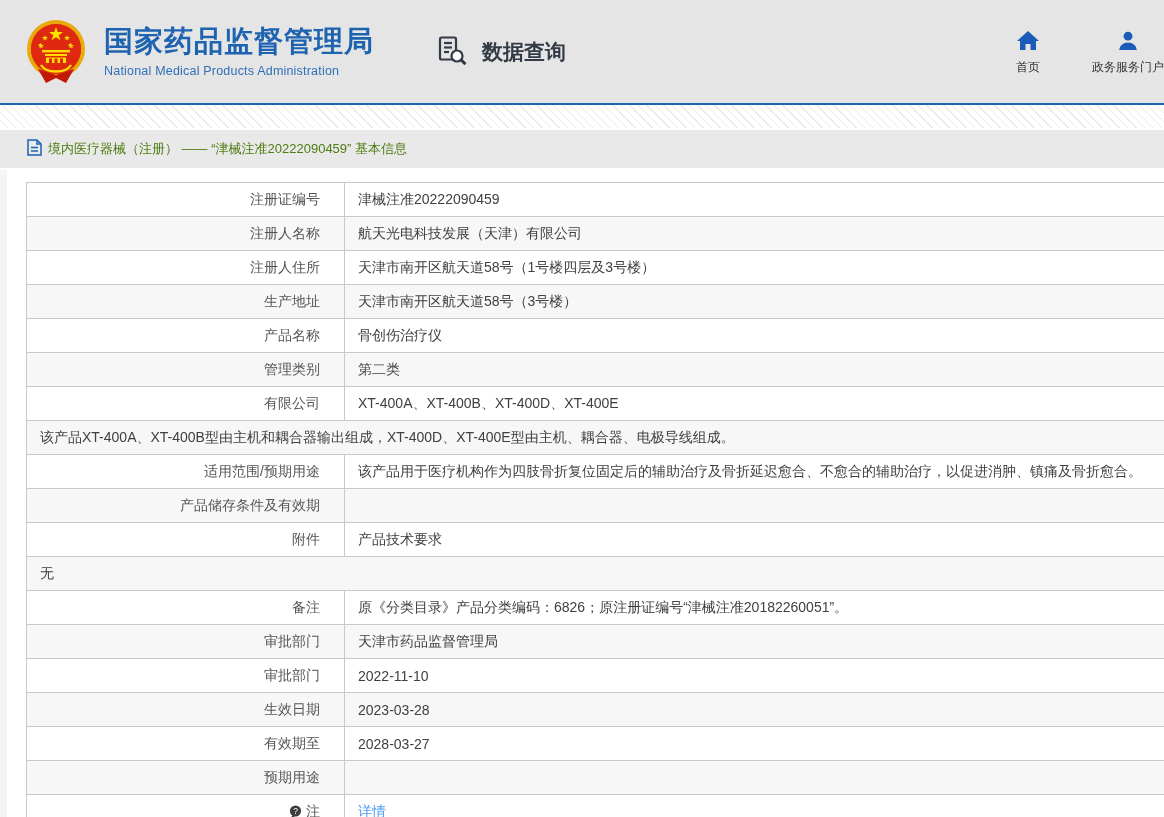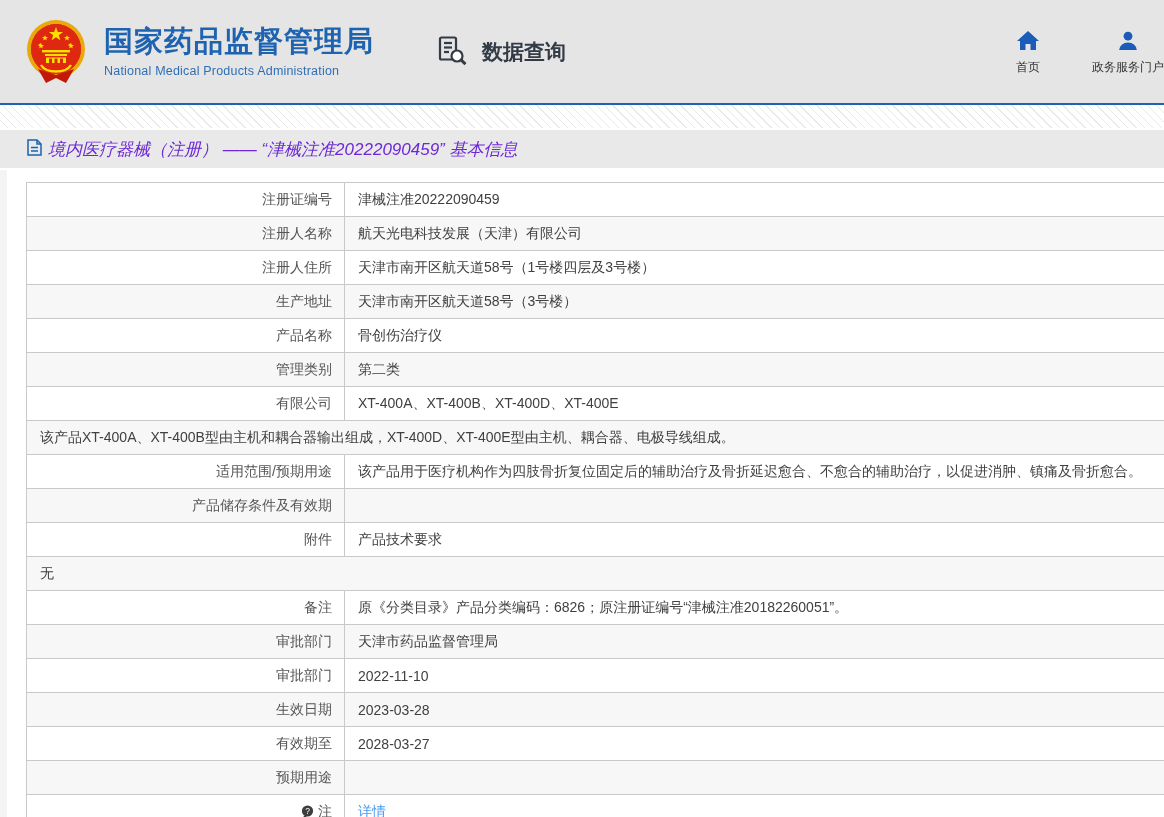--- a/index.html
+++ b/index.html
@@ -32,37 +32,37 @@
     background:repeating-linear-gradient(45deg,#ffffff 0px,#ffffff 5px,#e9e9e9 5px,#e9e9e9 6px);
   }
 
   
   .breadcrumb-bar {
     height:38px; margin-top:2px;
     background:#e9e9e9;
     display:flex; align-items:center; gap:6px;
     padding-left:27px;
   }
-  .breadcrumb-text { font-size:17px; color:#6d28d9;font-style:italic; }
+  .breadcrumb-text { font-size:13px; color:#4d7c0f; }
 
   
   .left-gutter { position:absolute; left:0; top:170px; bottom:0; width:7px; background:#f4f4f4; }
   .content { position:relative; padding:14px 0 0 26px; }
   .info-table {
     width:1320px;
     border-top:1px solid #c9c9c9;
     border-left:1px solid #c9c9c9;
   }
   .trow { display:flex; height:34px; border-bottom:1px solid #c9c9c9; background:#ffffff; }
   .trow:nth-child(even) { background:#f7f7f7; }
   .cell-label {
     width:318px; flex:0 0 auto;
     border-right:1px solid #c9c9c9;
     display:flex; align-items:center; justify-content:flex-end; gap:4px;
-    padding-right:12px;
+    padding-right:24px;
     font-size:14px; color:#555555;
   }
   .cell-value {
     flex:1; display:flex; align-items:center;
     padding-left:13px; padding-right:10px;
     font-size:14px; color:#404040;
     white-space:nowrap; overflow:hidden;
   }
   .cell-value.link { color:#4a9bf5; cursor:pointer; }
   .note-ic { display:inline-flex; flex:0 0 auto; }

